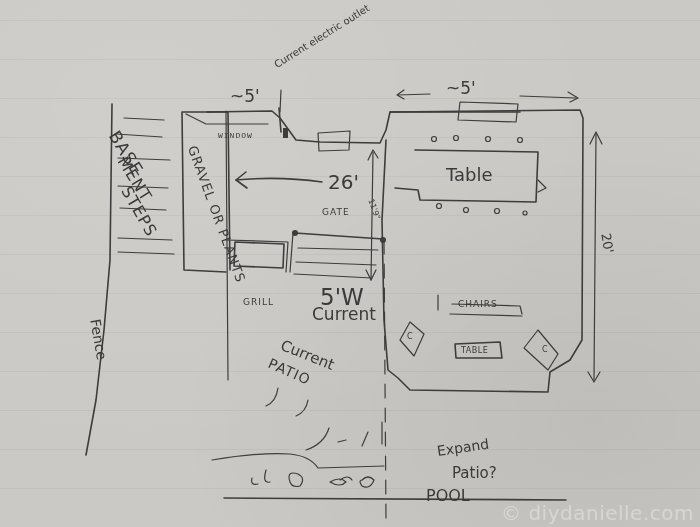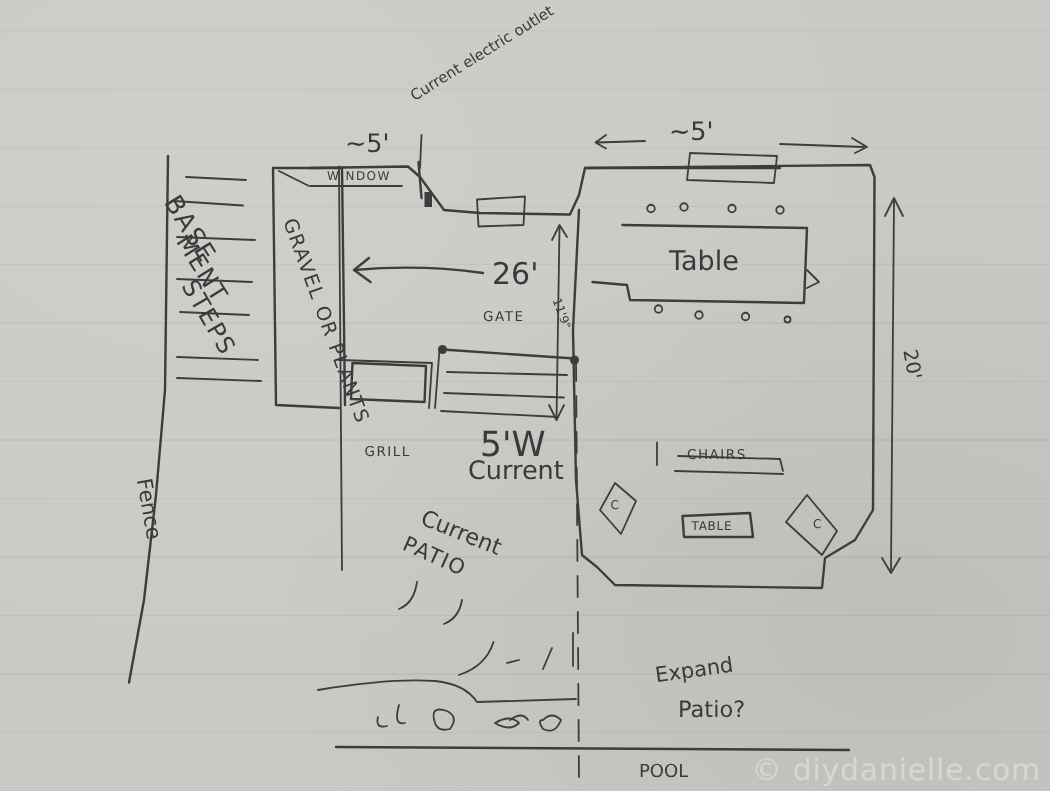--- a/index.html
+++ b/index.html
@@ -157,21 +157,21 @@
       <path class="ink ink-thin" d="M362 480 Q368 474 374 480 Q370 490 362 486 Q358 480 362 480"></path>
     </g>
 
     <path class="ink" d="M224 498 L566 500"></path>
   </svg>
 
   <div class="hand" style="left:278px; top:60px; font-size:10px; transform:rotate(-32deg); transform-origin:left bottom;">Current electric outlet</div>
 
   <div class="hand" style="left:230px; top:88px; font-size:17px;">~5'</div>
 
-  <div class="hand" style="left:218px; top:114px; font-size:8px; letter-spacing:1px;">WINDOW</div>
+  <div class="hand" style="left:218px; top:132px; font-size:8px; letter-spacing:1px;font-family:Liberation Mono, monospace;">WINDOW</div>
 
   <div class="hand" style="left:120px; top:128px; font-size:17px; transform:rotate(58deg); transform-origin:left top; letter-spacing:1px;">
     <span>BASE</span>
   </div>
   <div class="hand" style="left:128px; top:154px; font-size:16px; transform:rotate(58deg); transform-origin:left top; letter-spacing:1px;">MENT</div>
   <div class="hand" style="left:132px; top:184px; font-size:16px; transform:rotate(60deg); transform-origin:left top; letter-spacing:1px;">STEPS</div>
 
   <div class="hand" style="left:198px; top:144px; font-size:13px; transform:rotate(70deg); transform-origin:left top; letter-spacing:1px;">GRAVEL OR PLANTS</div>
 
   <div class="hand" style="left:328px; top:172px; font-size:20px;">26'</div>
@@ -199,16 +199,16 @@
   <div class="hand" style="left:542px; top:346px; font-size:8px;">C</div>
 
   <div class="hand" style="left:284px; top:338px; font-size:15px; transform:rotate(22deg); transform-origin:left top;">Current</div>
   <div class="hand" style="left:272px; top:356px; font-size:14px; transform:rotate(24deg); transform-origin:left top; letter-spacing:1px;">PATIO</div>
 
   <div class="hand" style="left:102px; top:318px; font-size:14px; transform:rotate(80deg); transform-origin:left top;">Fence</div>
 
   <div class="hand" style="left:436px; top:444px; font-size:14px; transform:rotate(-8deg); transform-origin:left top;">Expand</div>
   <div class="hand" style="left:452px; top:466px; font-size:15px;">Patio?</div>
 
-  <div class="hand" style="left:426px; top:508px; font-size:12px;">POOL</div>
+  <div class="hand" style="left:426px; top:488px; font-size:16px;">POOL</div>
 
   <div class="watermark">© diydanielle.com</div>
 </div>
 
 </body></html>

